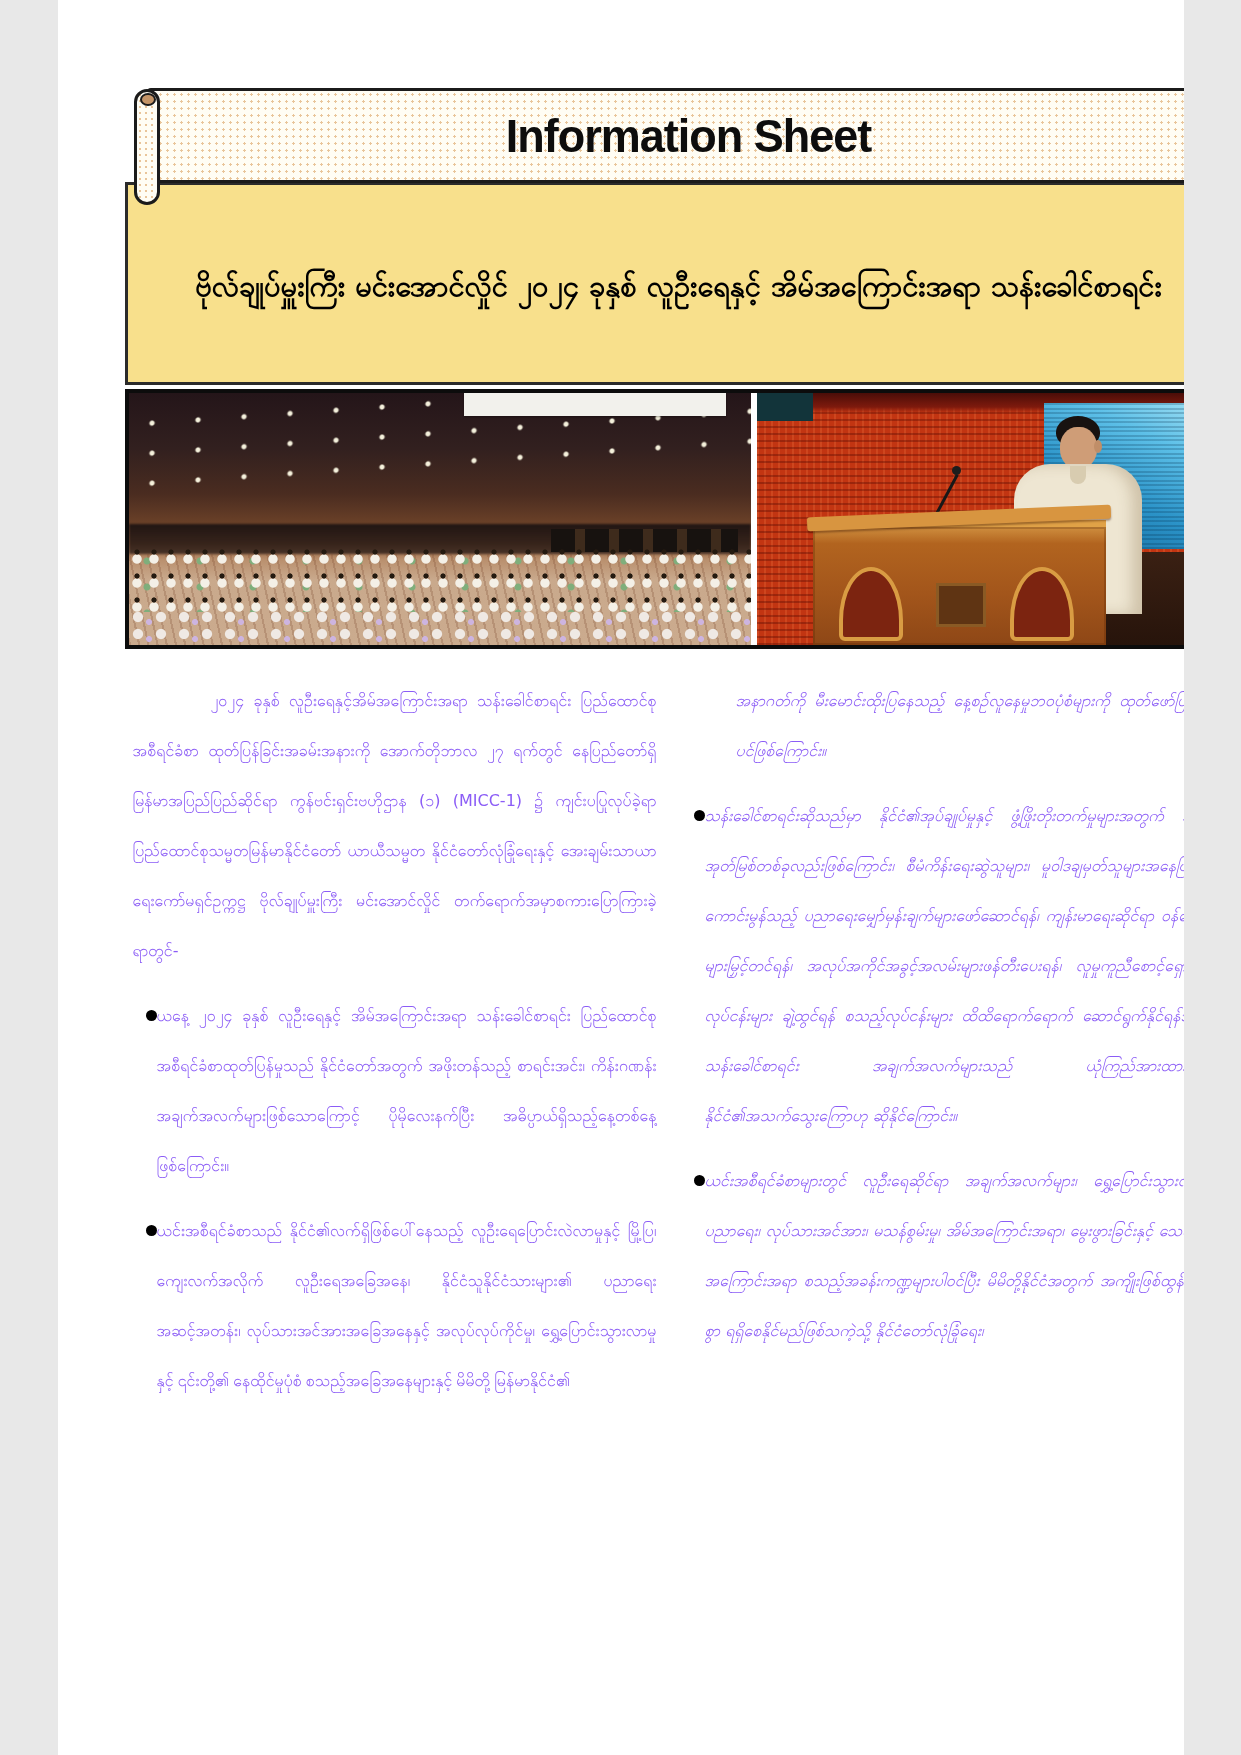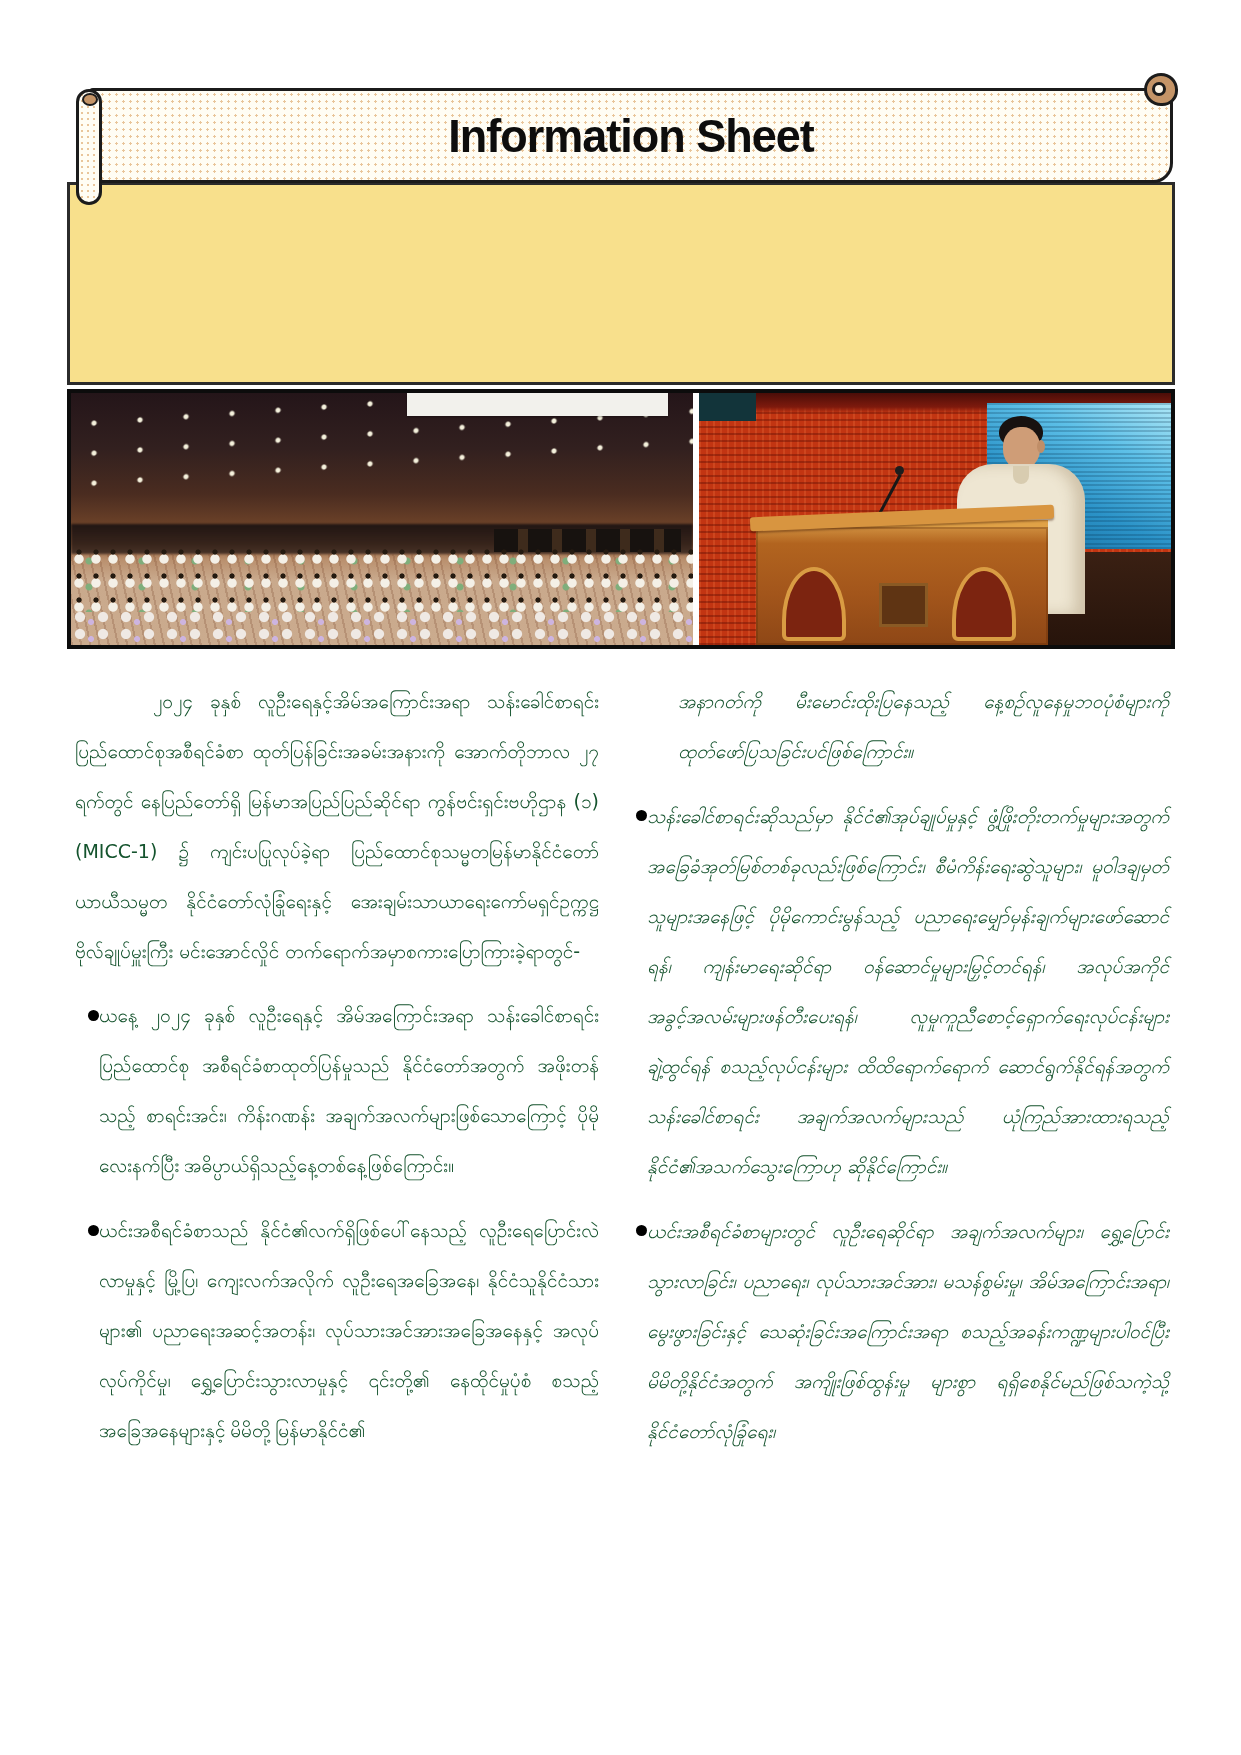--- a/index.html
+++ b/index.html
@@ -1,16 +1,16 @@
 <!DOCTYPE html>
 <html><head>
 <meta charset="utf-8">
 <style>
   html,body{margin:0;padding:0;background:#e8e8e8;}
-  .page{position:relative;width:1241px;height:1755px;background:#ffffff;margin:0 auto;
+  .page{position:relative;width:1126px;height:1755px;background:#ffffff;margin:0 auto;
         font-family:"DejaVu Sans",sans-serif;overflow:hidden;}
   .content{position:absolute;left:67px;top:0;width:1108px;}
 
   
   .banner{position:relative;height:109px;margin-top:73px;z-index:5;}
   .paper{position:absolute;left:22px;right:2px;top:15px;height:95px;box-sizing:border-box;
          background-color:#fffdf4;
          background-image:radial-gradient(#e9c59a 1.1px,rgba(0,0,0,0) 1.35px);
          background-size:7px 7px;
          border:3px solid #1b1b1b;border-radius:4px 4px 20px 5px;
@@ -109,21 +109,21 @@
     border:4px solid #d99c43;border-radius:50% 50% 6px 6px / 72% 72% 6px 6px;}
   .rp-arch.a1{left:9%;}
   .rp-arch.a2{right:11%;}
   .rp-recess{position:absolute;bottom:18px;left:42%;width:17%;height:44px;background:#5f3413;
     box-shadow:inset 0 0 0 3px #8a5a24;}
 
   
   .columns{display:flex;margin-top:27px;padding-left:8px;}
   .col-left{width:524px;}
   .col-right{width:533px;margin-left:37px;font-style:italic;}
-  .columns p{margin:0;text-align:justify;font-size:19px;line-height:50px;color:#14532d;}
+  .columns p{margin:0;text-align:justify;font-size:16px;line-height:50px;color:#8b5cf6;}
   .intro{text-indent:78px;}
   .cont{padding-left:42px;}
   .bullet-row{display:flex;margin-top:15px;}
   .col-left .bullet-row{padding-left:13px;font-family:Liberation Serif, serif;}
   .dot{flex:0 0 11px;width:11px;height:11px;border-radius:50%;background:#000;margin-top:19px;}
   .bullet-text{margin-left:30px;flex:1;}
 </style>
 </head>
 <body>
 
@@ -136,20 +136,21 @@
       </div>
       <div class="paper">
         <div class="banner-title">Information Sheet</div>
       </div>
       <div class="roll">
         <div class="roll-hole"></div>
       </div>
     </div>
 
     <div class="headline">
+      <div class="headline-line">ဗိုလ်ချုပ်မှူးကြီး မင်းအောင်လှိုင် ၂၀၂၄ ခုနှစ် လူဦးရေနှင့် အိမ်အကြောင်းအရာ သန်းခေါင်စာရင်း</div>
     </div>
 
     <div class="photos">
 
       <div class="photo photo-left">
         <div class="lp-base"></div>
         <div class="lp-pillars"></div>
         <div class="lp-lights"></div>
         <div class="lp-screen"></div>
         <div class="lp-standing"></div>

